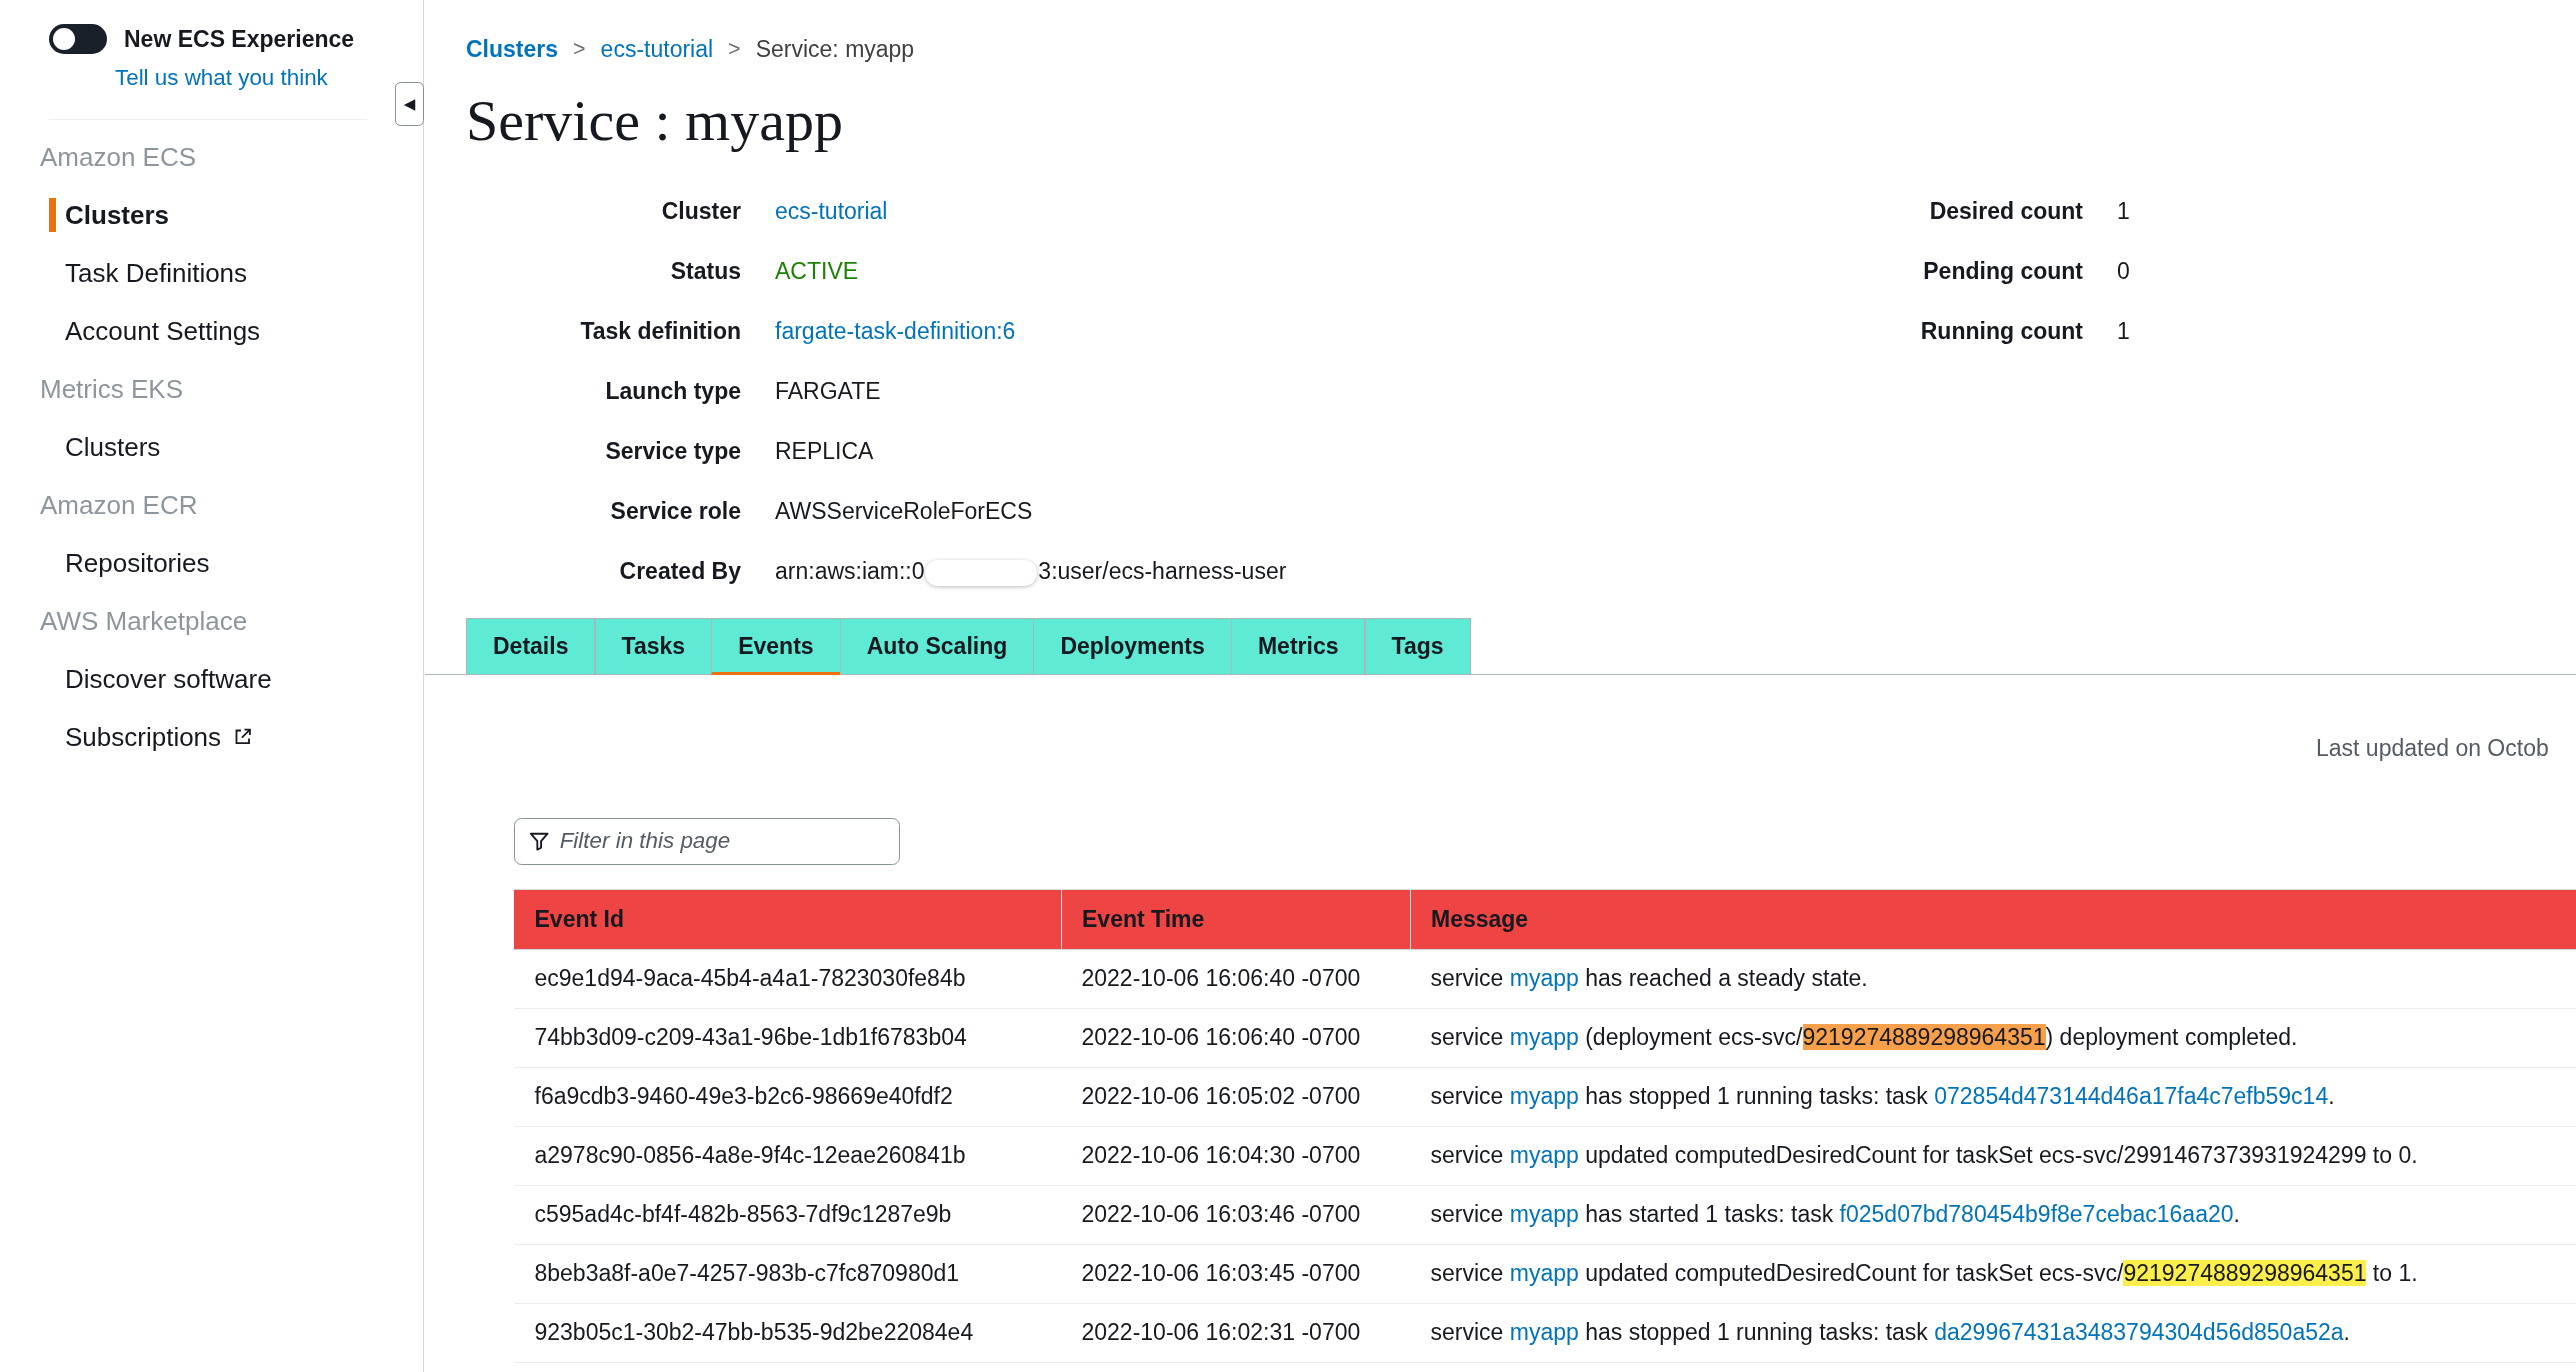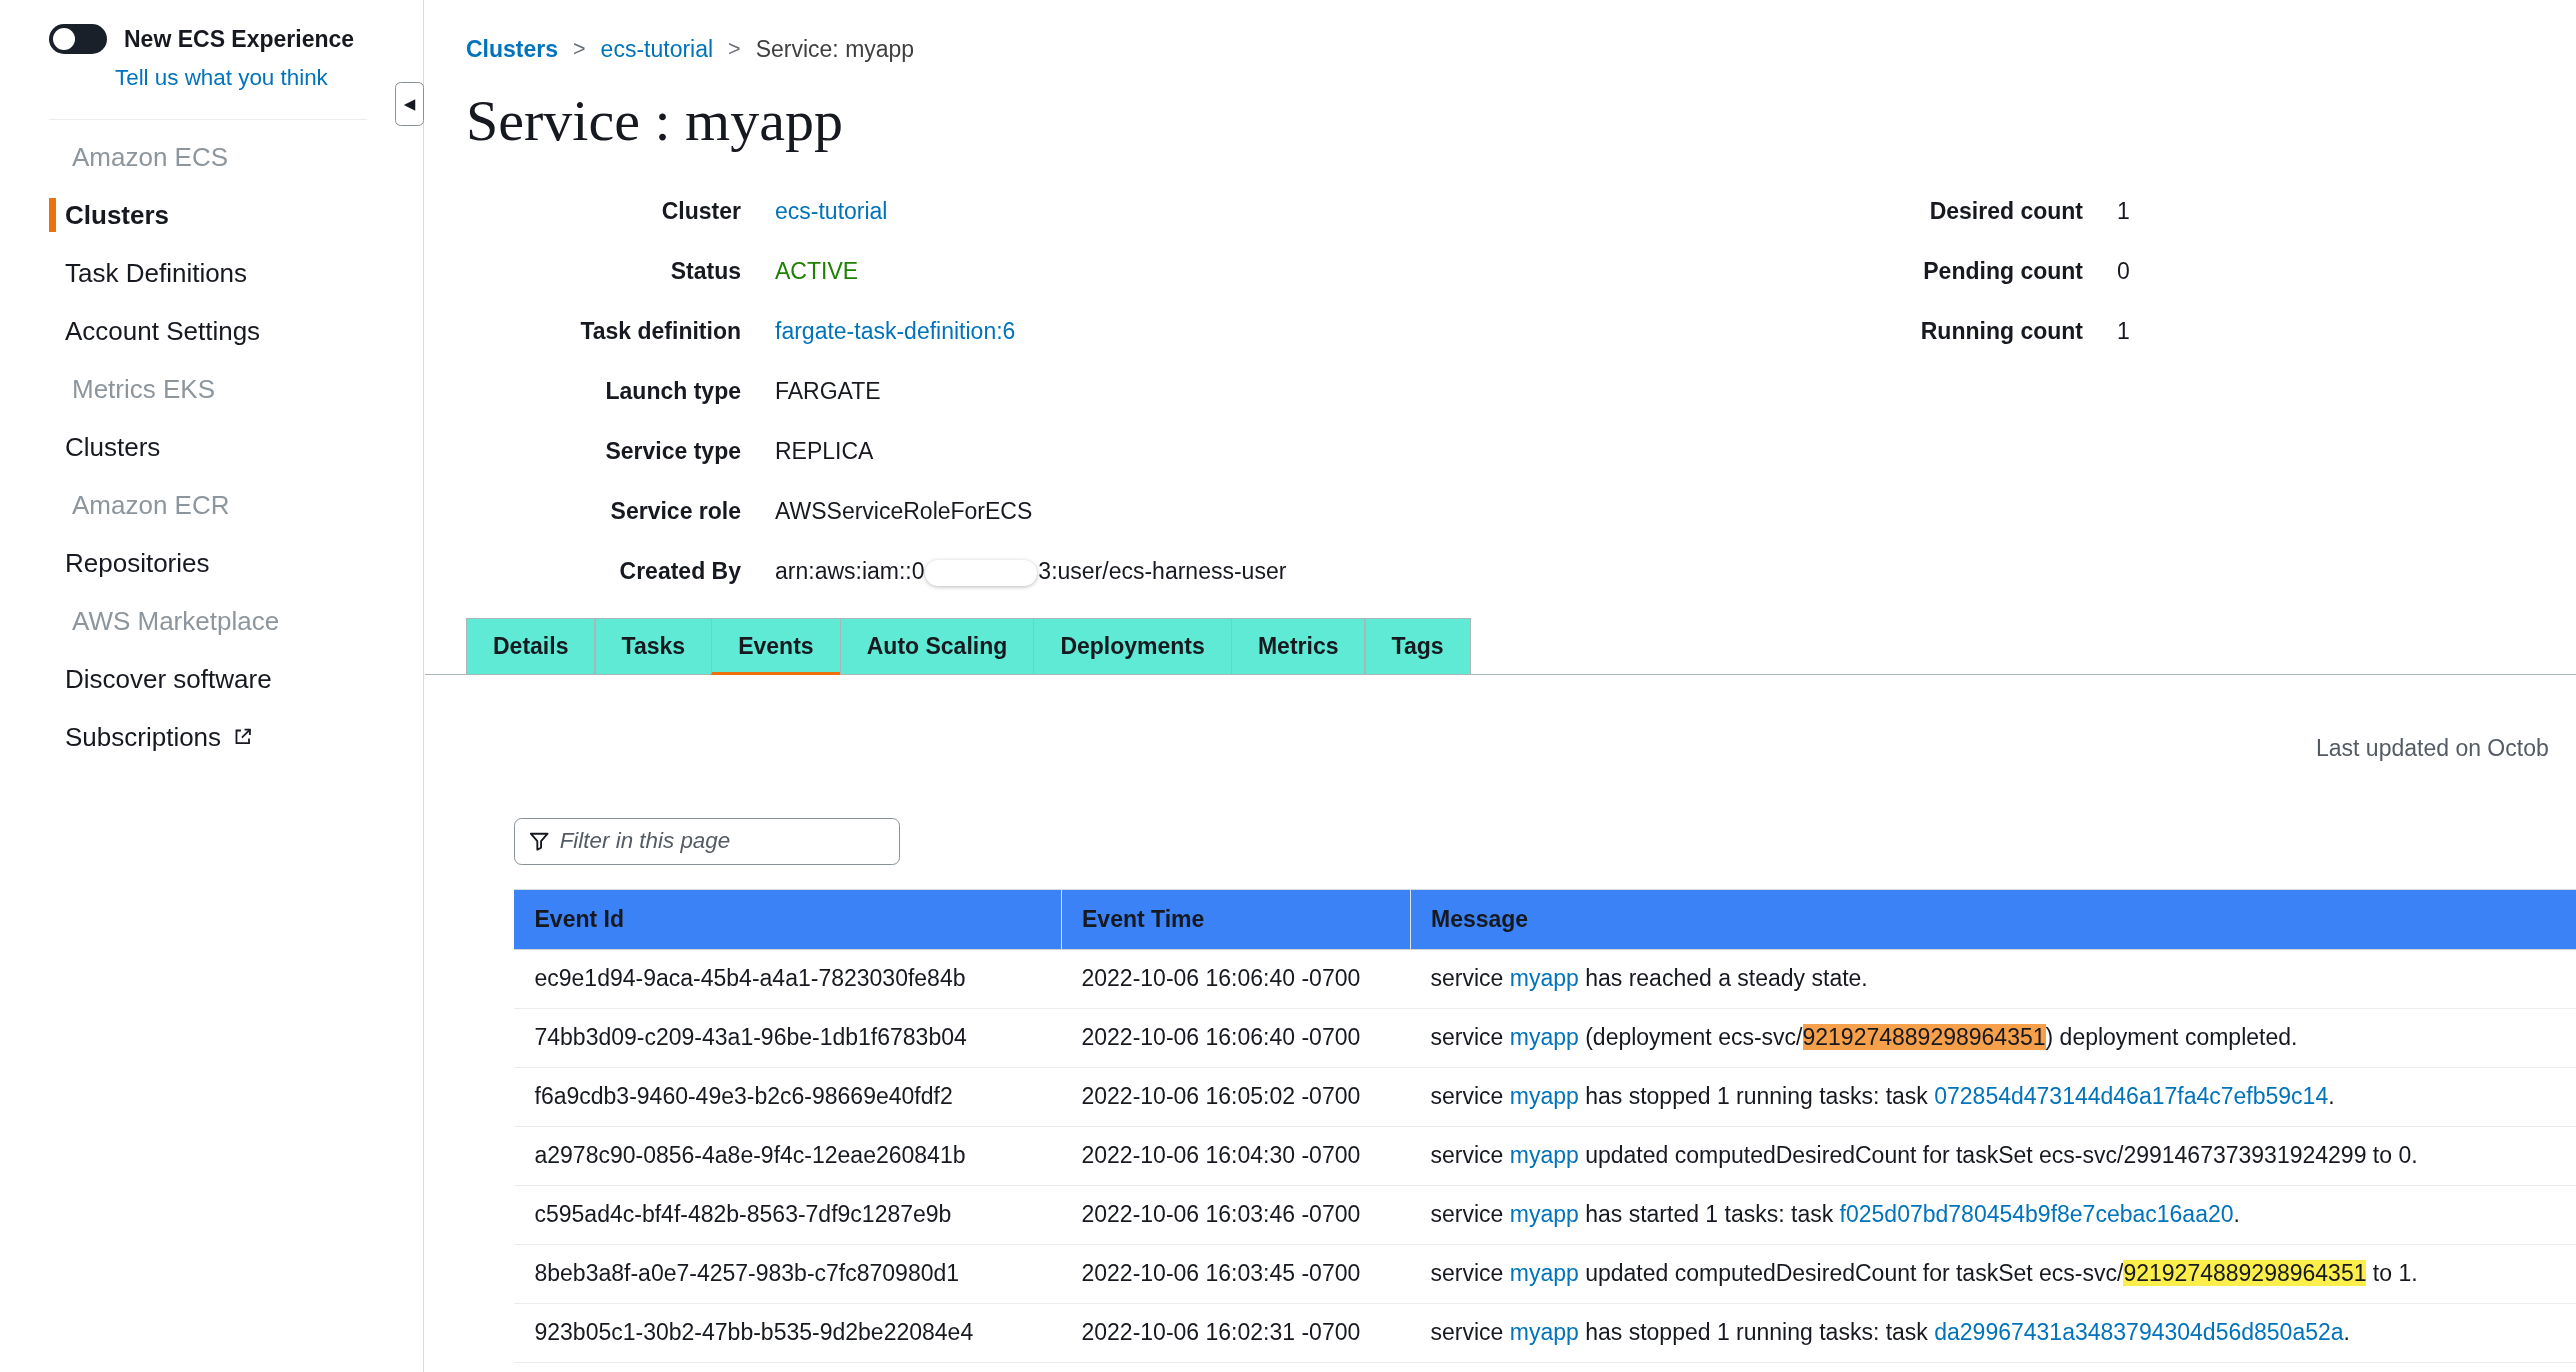--- a/index.html
+++ b/index.html
@@ -9,21 +9,21 @@
   
   .sidebar { position:absolute; left:0; top:0; width:424px; height:1373px;
     background:#fff; border-right:0.9px solid #d5dbdb; }
   .toggle-row { display:flex; align-items:center; padding:24px 0 0 49px; gap:17px; }
   .toggle { width:58px; height:30px; border-radius:15px; background:#1a2029; position:relative; flex:none; cursor:pointer; }
   .toggle .knob { position:absolute; left:3.7px; top:3.7px; width:22.4px; height:22.4px; border-radius:50%; background:#fff; }
   .toggle-label { font-size:23px; font-weight:700; }
   .feedback { display:block; margin:11.2px 0 0 115px; font-size:22.4px; color:#0073bb; cursor:pointer; text-decoration:none; }
   .sidebar-divider { margin:28px 56px 0 49px; border-bottom:0.9px solid #eaeded; }
   .nav { margin-top:7.5px; }
-  .nav-header { height:58px; line-height:58px; padding-left:72px; font-size:26px; color:#8d969c; }
+  .nav-header { height:58px; line-height:58px; padding-left:40px; font-size:26px; color:#8d969c; }
   .nav-item { height:58px; line-height:58px; padding-left:65px; font-size:26px; color:#16191f;
     position:relative; cursor:pointer; display:flex; align-items:center; gap:11.2px; }
   .nav-item.active { font-weight:700; }
   .nav-item.active::before { content:""; position:absolute; left:49px; top:12px; bottom:12px; width:6.5px; background:#ec7211; }
   .ext-icon { display:inline-flex; align-items:center; }
   .collapse-btn { position:absolute; left:395px; top:82px; width:29px; height:44px; background:#fff;
     border:0.9px solid #879196; border-radius:5.6px; display:flex; align-items:center; justify-content:center;
     font-size:15px; color:#16191f; z-index:5; cursor:pointer; }
 
   
@@ -60,21 +60,21 @@
   .last-updated { position:absolute; top:60px; left:1891px; white-space:nowrap; color:#545b64; font-size:23px; }
   .filter-box { position:absolute; top:143px; left:89px; width:386px; height:47px;
     border:0.9px solid #879196; border-radius:7.5px; background:#fff;
     display:flex; align-items:center; padding:0 13px; gap:9.3px; }
   .filter-box input { border:none; outline:none; flex:1; min-width:0; font-size:22.4px;
     font-family:inherit; font-style:italic; color:#16191f; background:transparent; }
   .filter-box input::placeholder { color:#545b64; font-style:italic; opacity:1; }
 
   .events-table { position:absolute; top:214px; left:89px; width:2425px;
     border-collapse:collapse; table-layout:fixed; font-size:23px; }
-  .events-table th { height:60px; background:#3b82f6; border-top:0.9px solid #d5dbdb; border-bottom:0.9px solid #cfd5d5;
+  .events-table th { height:60px; background:#ef4444; border-top:0.9px solid #d5dbdb; border-bottom:0.9px solid #cfd5d5;
     text-align:left; padding-left:20.5px; font-weight:700; cursor:pointer;margin-top:46px; }
   .events-table th + th { border-left:0.9px solid #dfe3e3; }
   .events-table th:nth-child(1) { width:547px; }
   .events-table th:nth-child(2) { width:349px; }
   .events-table td { height:59px; border-bottom:0.9px solid #eaeded; padding-left:20.5px; white-space:nowrap; overflow:hidden; }
   .hl-orange { background:#f7a04b; }
   .hl-yellow { background:#fcee4b; }
 </style>
 </head>
 <body>

